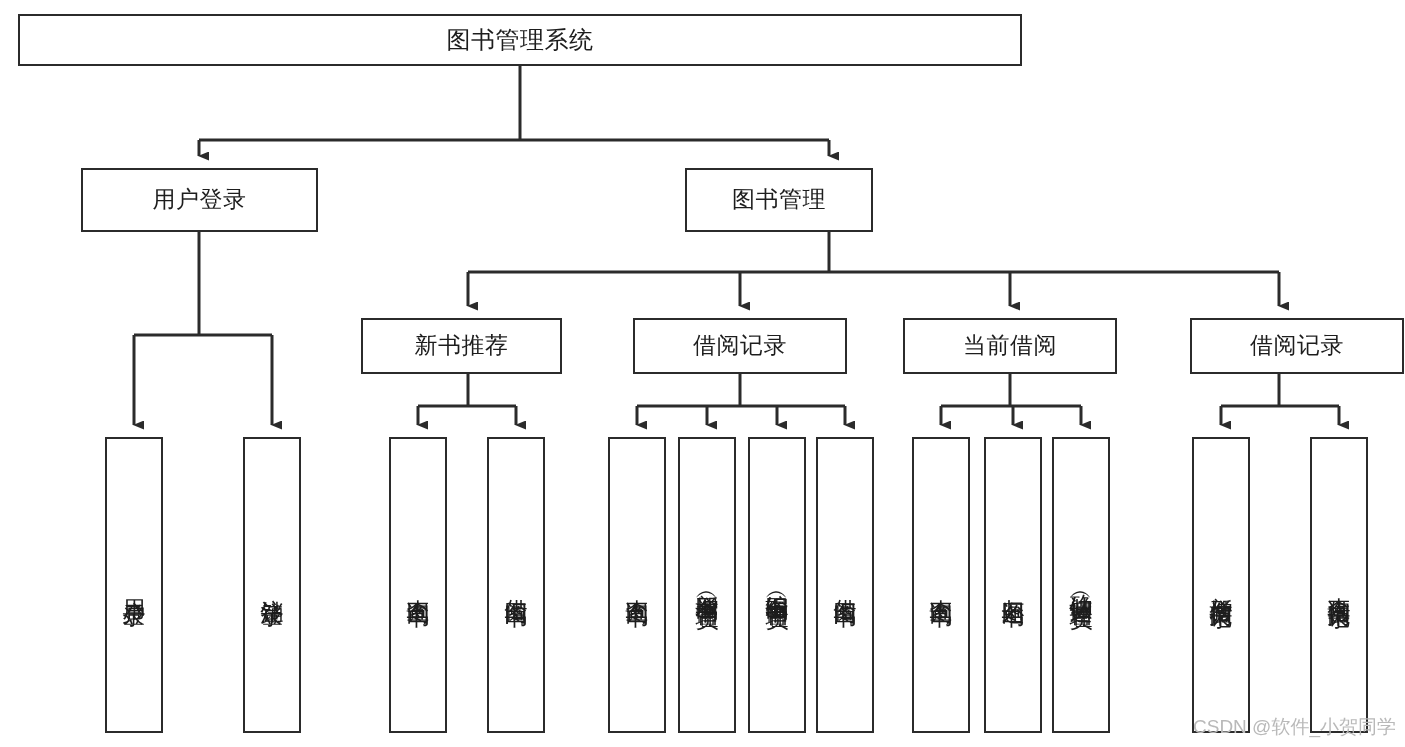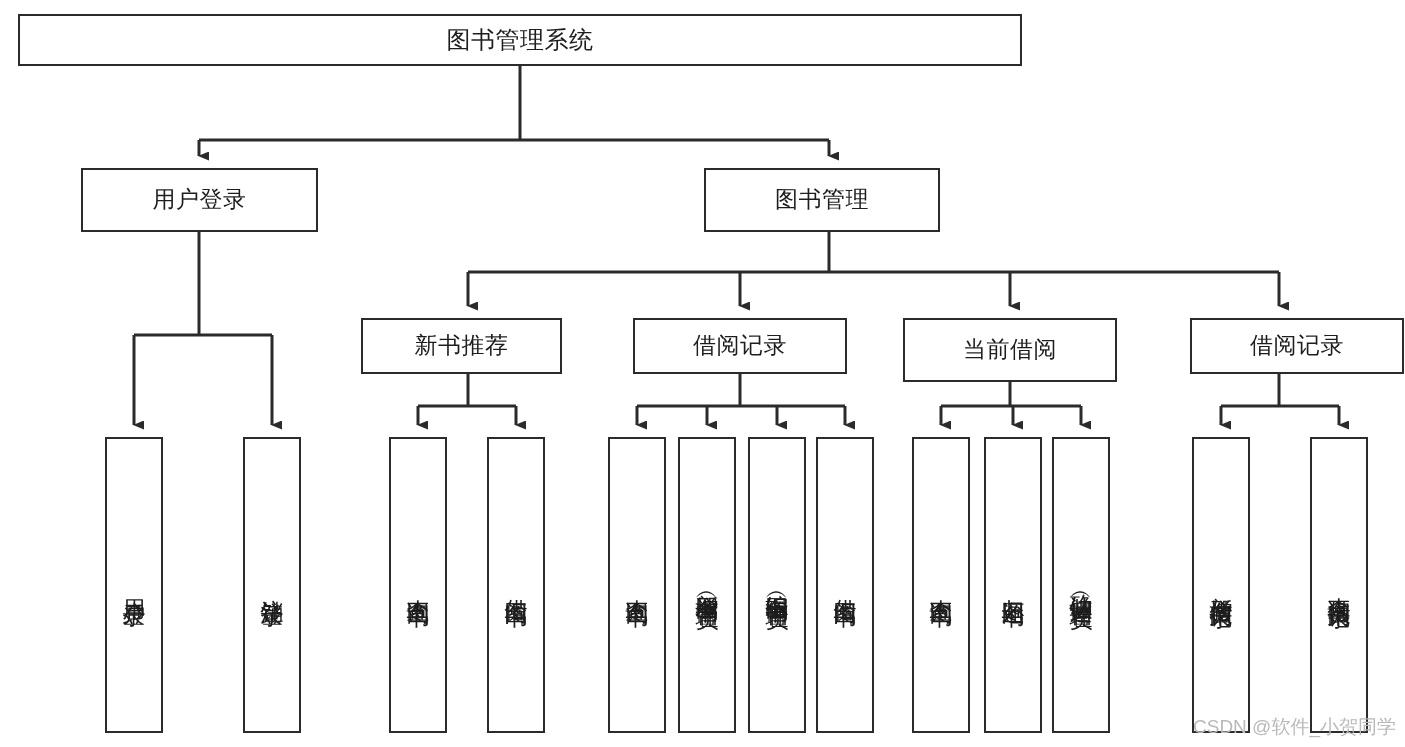--- a/index.html
+++ b/index.html
@@ -124,31 +124,31 @@
     </g>
   </svg>
 
   <div class="node root horiz" style="left:18px; top:14px; width:1004px; height:52px;justify-content:center;">
     <span class="node-label">图书管理系统</span>
   </div>
 
   <div class="node horiz" style="left:81px; top:168px; width:237px; height:64px;">
     <span class="node-label">用户登录</span>
   </div>
-  <div class="node horiz" style="left:704px; top:168px; width:236px; height:64px;">
+  <div class="node horiz" style="left:685px; top:168px; width:188px; height:64px;">
     <span class="node-label">图书管理</span>
   </div>
 
   <div class="node horiz" style="left:361px; top:318px; width:201px; height:56px;">
     <span class="node-label">新书推荐</span>
   </div>
   <div class="node horiz" style="left:633px; top:318px; width:214px; height:56px;">
     <span class="node-label">借阅记录</span>
   </div>
-  <div class="node horiz" style="left:903px; top:318px; width:214px; height:64px;">
+  <div class="node horiz" style="left:903px; top:318px; width:214px; height:56px;">
     <span class="node-label">当前借阅</span>
   </div>
   <div class="node horiz" style="left:1172px; top:318px; width:214px; height:56px;margin-left:18px;">
     <span class="node-label">借阅记录</span>
   </div>
 
   <div class="node leaf" style="left:105px; top:437px; width:58px; height:296px;">
     <span class="node-label">用户登录</span>
   </div>
   <div class="node leaf" style="left:243px; top:437px; width:58px; height:296px;">

